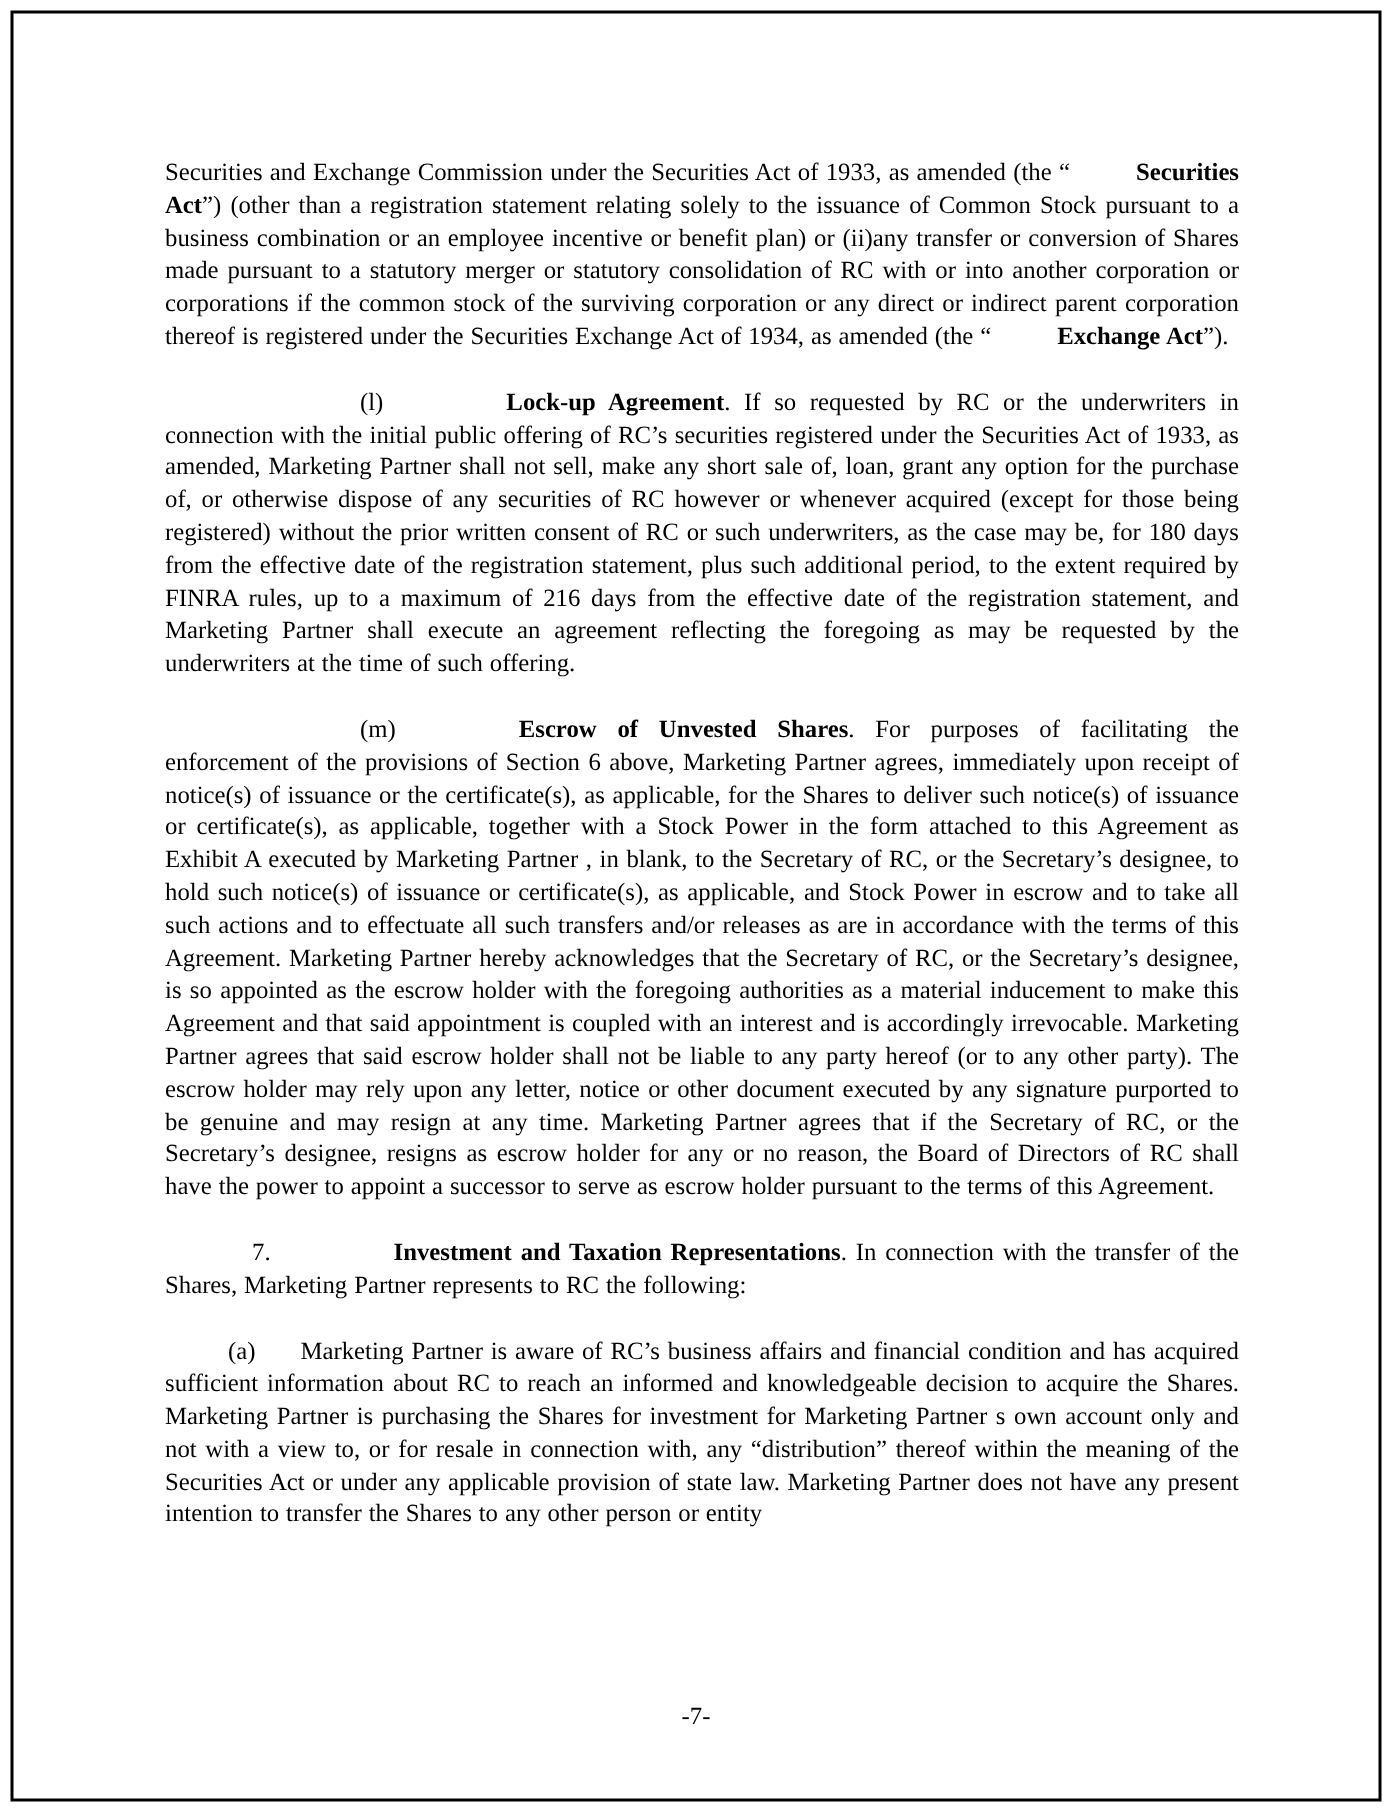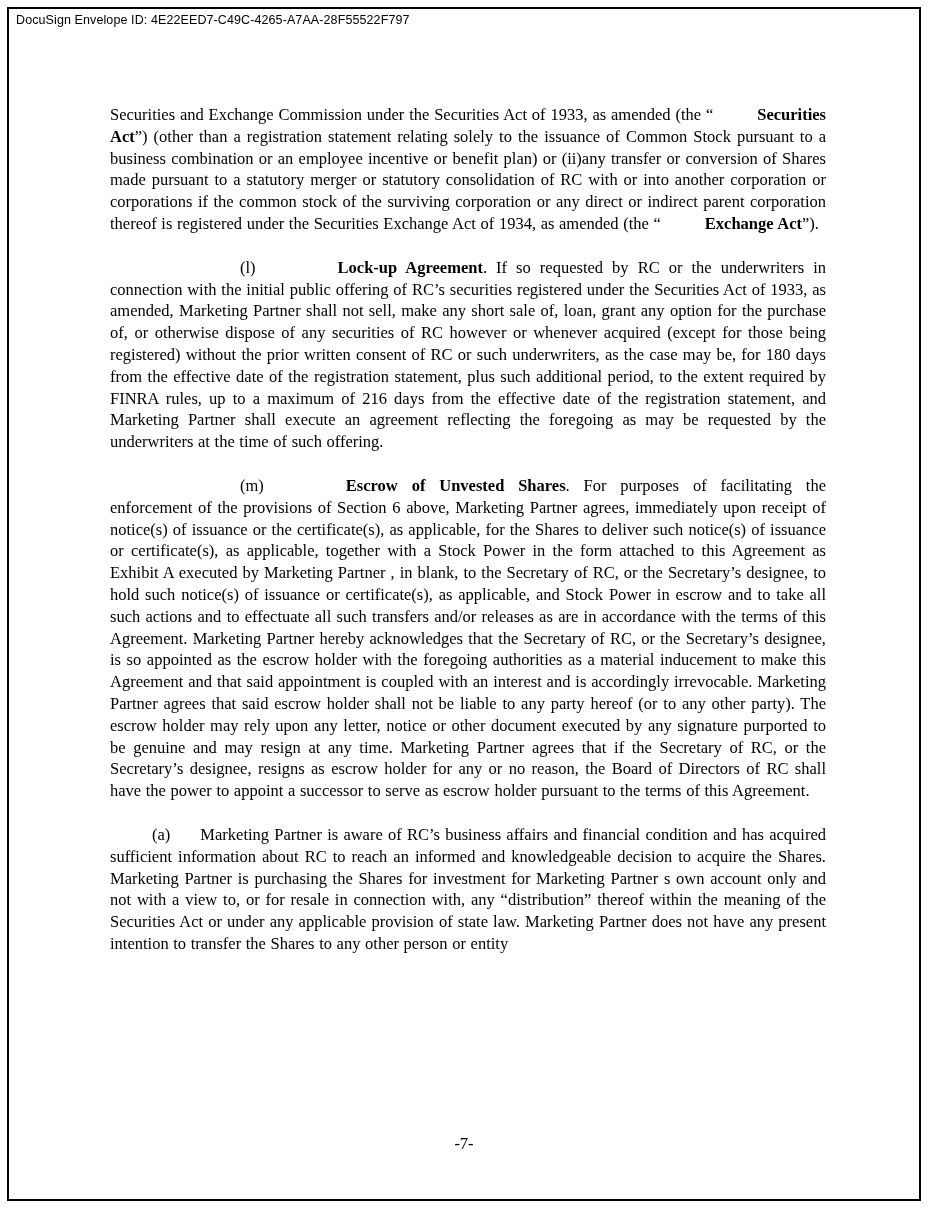--- a/index.html
+++ b/index.html
@@ -69,21 +69,21 @@
     text-align: center;
     font-size: 16.5px;
     font-family: "Liberation Serif", serif;
   }
 </style>
 </head>
 <body>
 
 <div class="page">
   <div class="border-frame"></div>
-  <div class="docusign-header">DocuSign Envelope ID: 4E22EED7-C49C-4265-A7AA-28F55522F797</div>
   <div class="content">
       <p class="para no-indent"><span>Securities and Exchange Commission under the Securities Act of 1933, as amended (the “</span><span class="b">Securities Act</span><span>”) (other than a registration statement relating solely to the issuance of Common Stock pursuant to a business combination or an employee incentive or benefit plan) or (ii)any transfer or conversion of Shares made pursuant to a statutory merger or statutory consolidation of RC with or into another corporation or corporations if the common stock of the surviving corporation or any direct or indirect parent corporation thereof is registered under the Securities Exchange Act of 1934, as amended (the “</span><span class="b">Exchange Act</span><span>”).</span></p>
       <p class="para deep-indent"><span>(l)</span><span class="tab"></span><span class="b u">Lock-up Agreement</span><span>.  If so requested by RC or the underwriters in connection with the initial public offering of RC’s securities registered under the Securities Act of 1933, as amended, Marketing Partner  shall not sell, make any short sale of, loan, grant any option for the purchase of, or otherwise dispose of any securities of RC however or whenever acquired (except for those being registered) without the prior written consent of RC or such underwriters, as the case may be, for 180 days from the effective date of the registration statement, plus such additional period, to the extent required by FINRA rules, up to a maximum of 216 days from the effective date of the registration statement, and Marketing Partner  shall execute an agreement reflecting the foregoing as may be requested by the underwriters at the time of such offering.</span></p>
       <p class="para deep-indent"><span>(m)</span><span class="tab"></span><span class="b u">Escrow of Unvested Shares</span><span>.  For purposes of facilitating the enforcement of the provisions of Section 6 above, Marketing Partner  agrees, immediately upon receipt of notice(s) of issuance or the certificate(s), as applicable, for the Shares to deliver such notice(s) of issuance or certificate(s), as applicable, together with a Stock Power in the form attached to this Agreement as </span><span class="u">Exhibit A</span><span> executed by Marketing Partner , in blank, to the Secretary of RC, or the Secretary’s designee, to hold such notice(s) of issuance or certificate(s), as applicable, and Stock Power in escrow and to take all such actions and to effectuate all such transfers and/or releases as are in accordance with the terms of this Agreement.  Marketing Partner hereby acknowledges that the Secretary of RC, or the Secretary’s designee, is so appointed as the escrow holder with the foregoing authorities as a material inducement to make this Agreement and that said appointment is coupled with an interest and is accordingly irrevocable.  Marketing Partner agrees that said escrow holder shall not be liable to any party hereof (or to any other party).  The escrow holder may rely upon any letter, notice or other document executed by any signature purported to be genuine and may resign at any time.  Marketing Partner agrees that if the Secretary of RC, or the Secretary’s designee, resigns as escrow holder for any or no reason, the Board of Directors of RC shall have the power to appoint a successor to serve as escrow holder pursuant to the terms of this Agreement.</span></p>
+      <p class="para mid-indent"><span>7.</span><span class="tab"></span><span class="b u">Investment and Taxation Representations</span><span>.  In connection with the transfer of the Shares, Marketing Partner represents to RC the following:</span></p>
       <p class="para block-indent"><span>(a)</span><span class="tab narrow"></span><span>Marketing Partner is aware of RC’s business affairs and financial condition and has acquired sufficient information about RC to reach an informed and knowledgeable decision to acquire the Shares.  Marketing Partner is purchasing the Shares for investment for Marketing Partner s own account only and not with a view to, or for resale in connection with, any “distribution” thereof within the meaning of the Securities Act or under any applicable provision of state law.  Marketing Partner does not have any present intention to transfer the Shares to any other person or entity</span></p>
     </div>
   <div class="footer">-7-</div>
 </div>
 
 </body></html>

